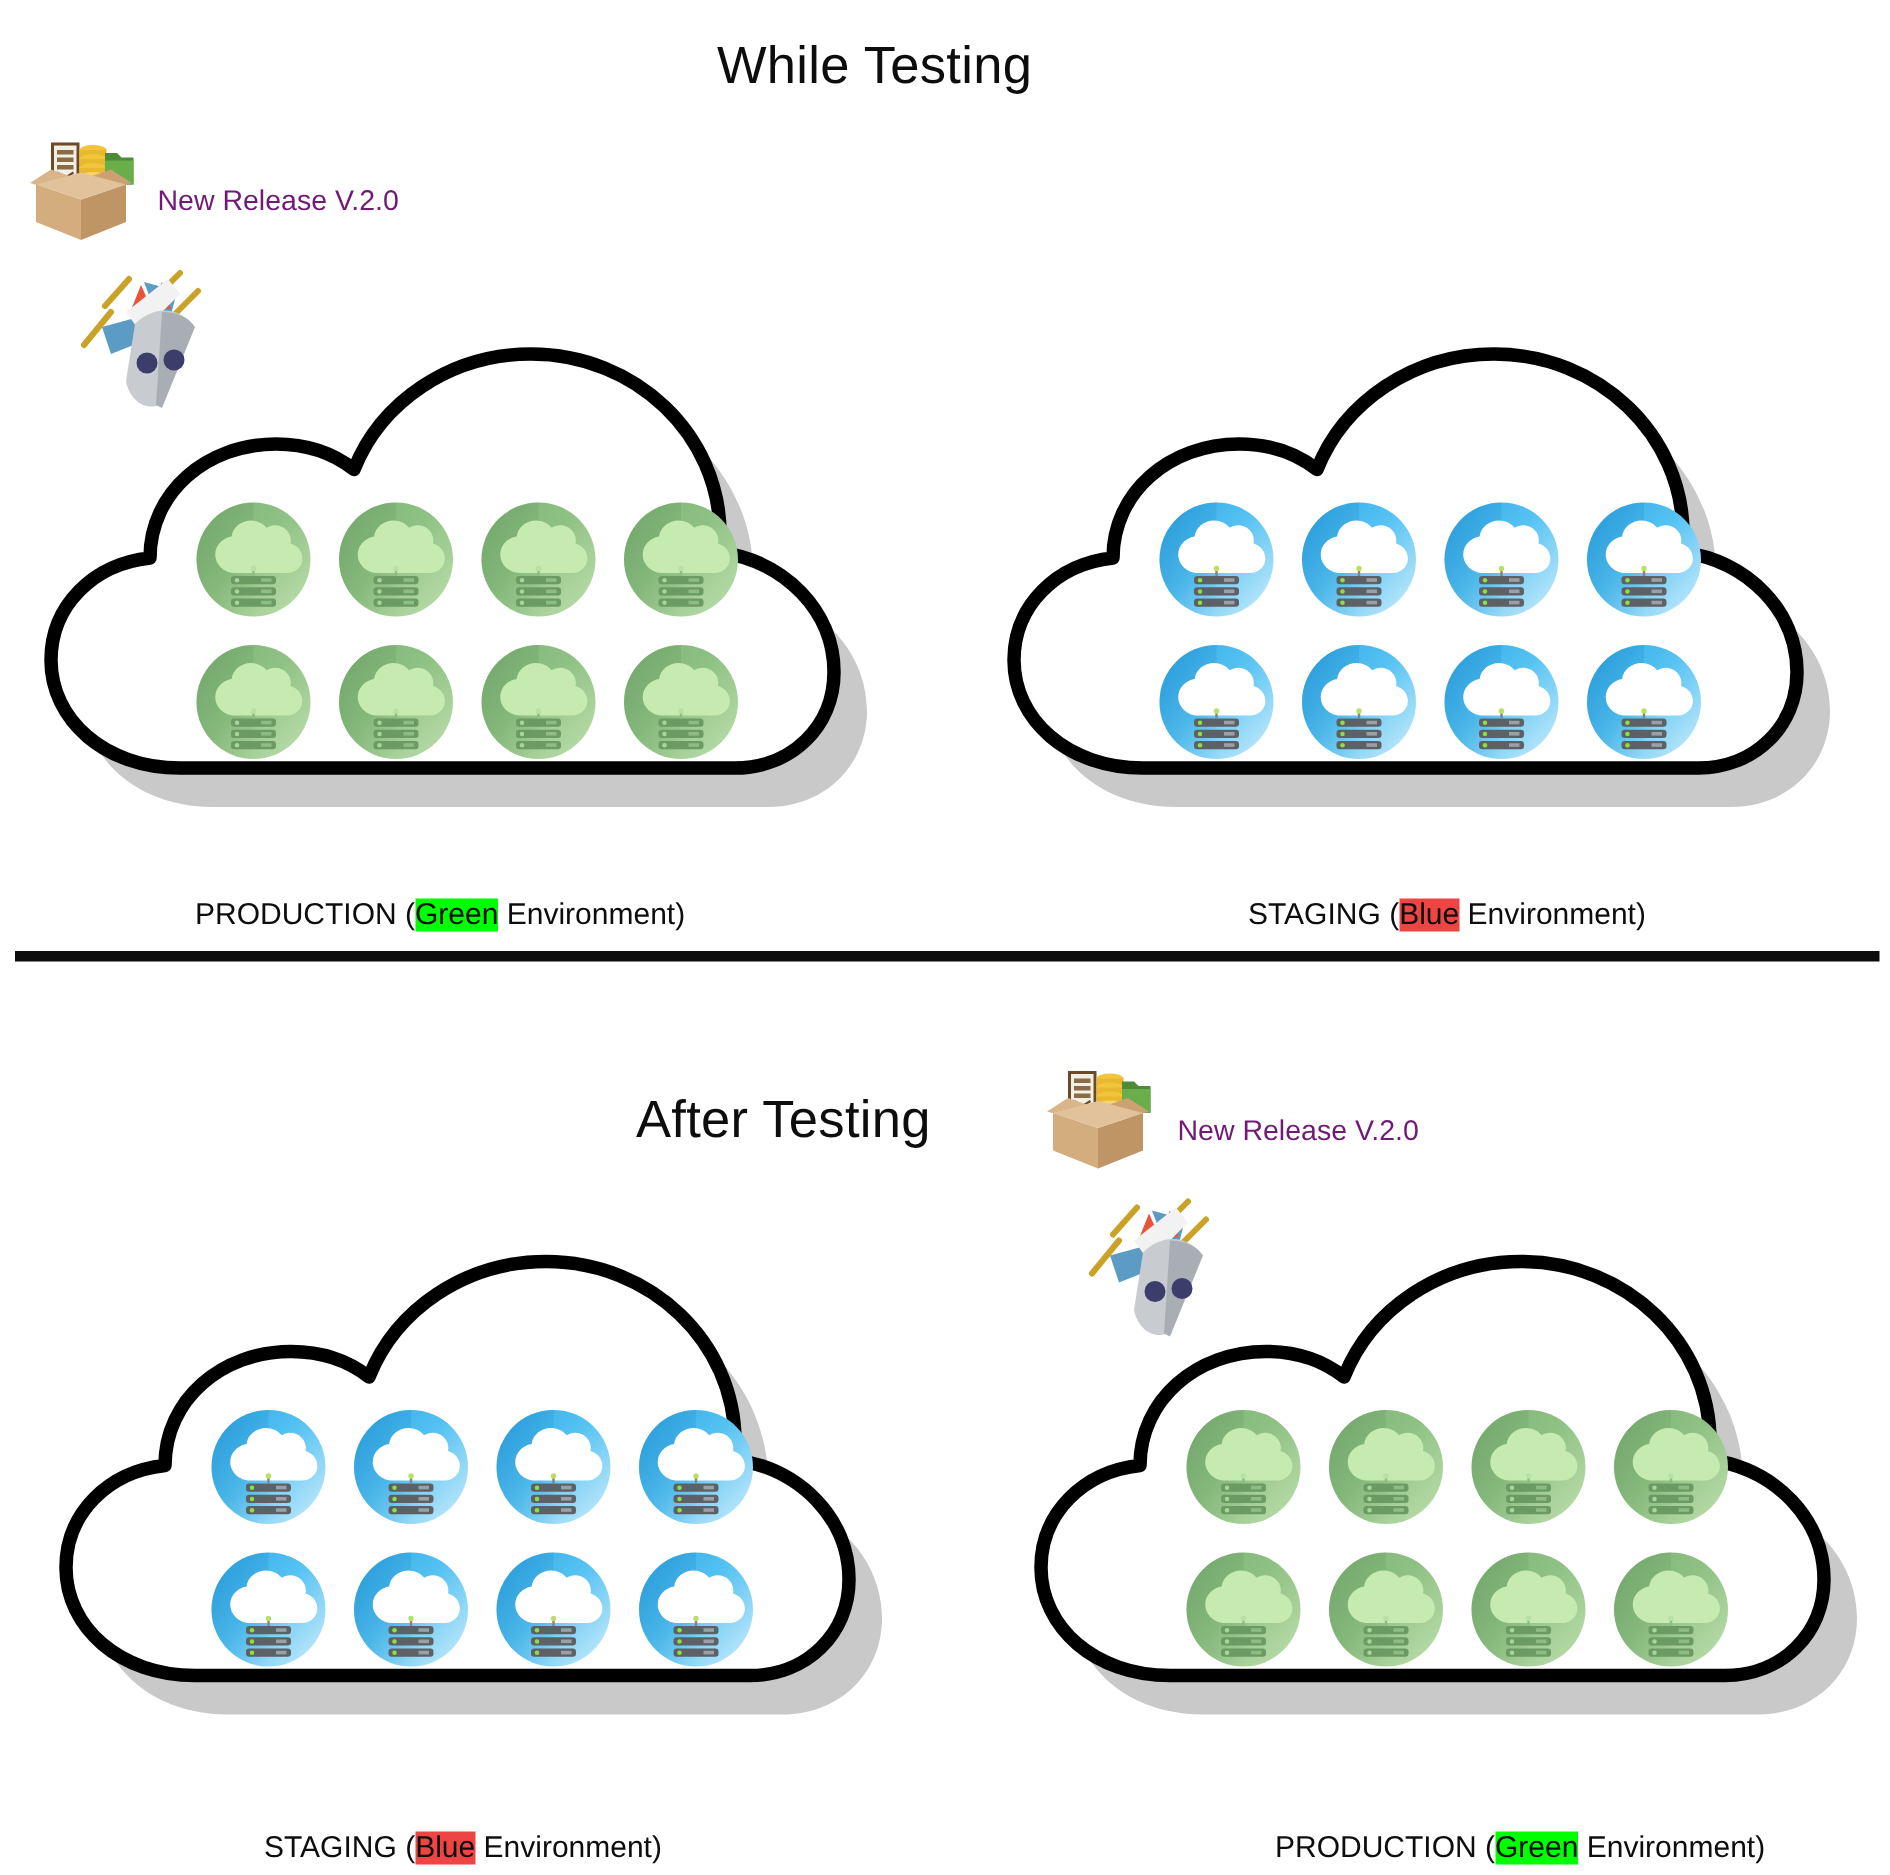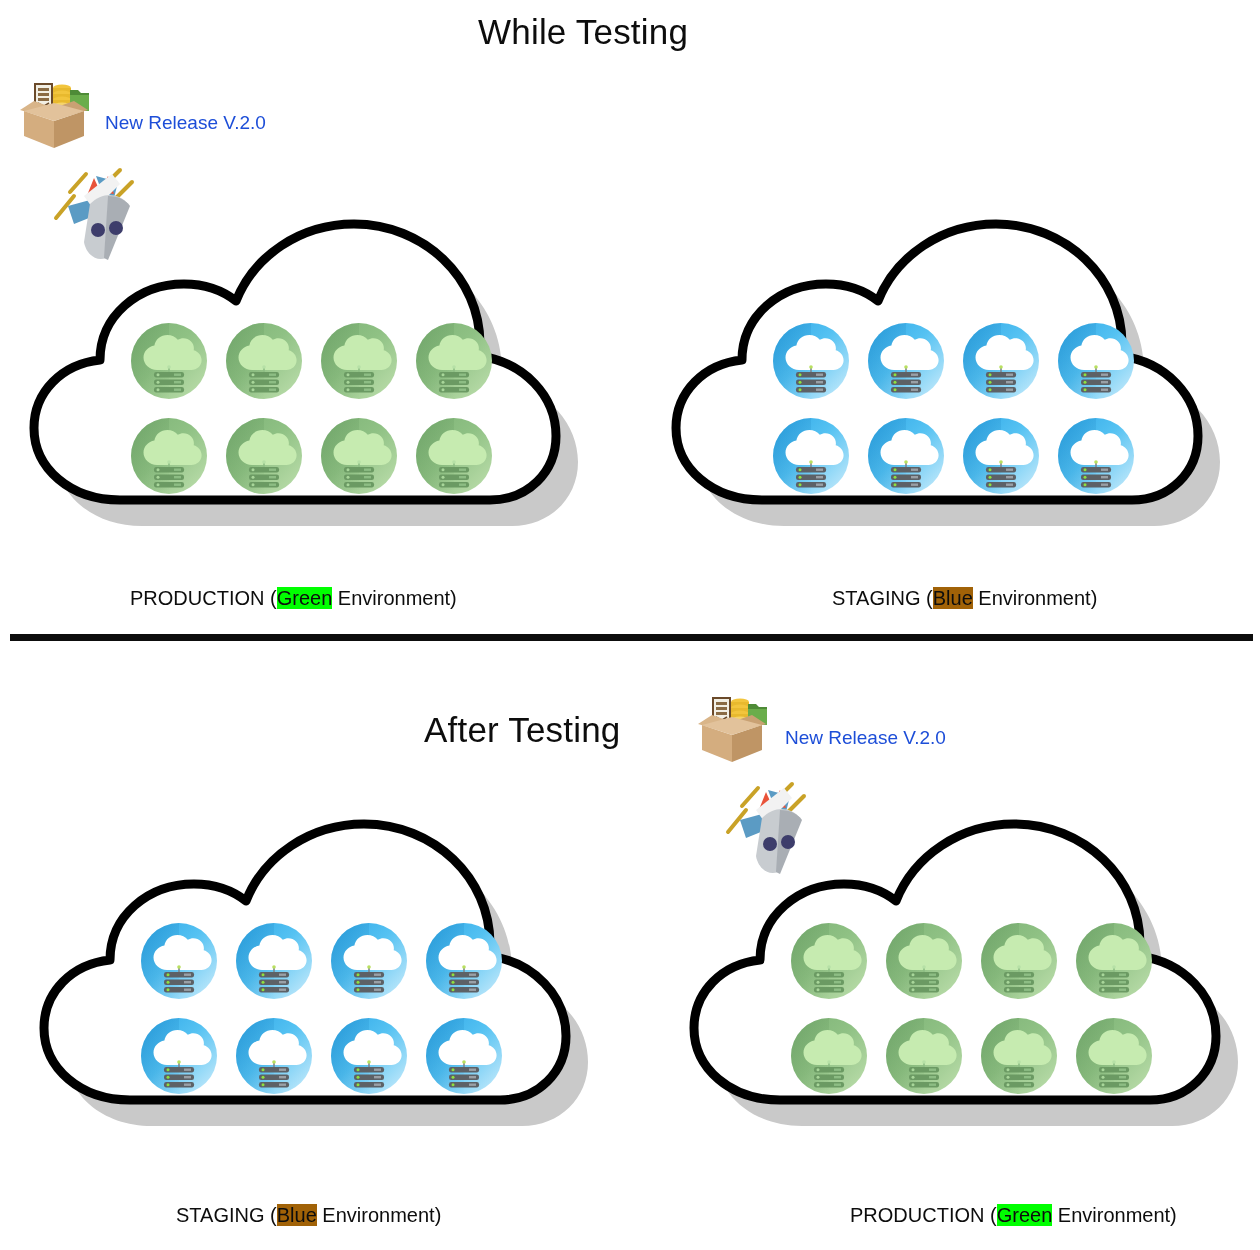--- a/index.html
+++ b/index.html
@@ -4,21 +4,21 @@
 <style>
   html,body{margin:0;padding:0;}
   body{
     width:1260px;height:1250px;position:relative;
     background:#ffffff;
     font-family:"Liberation Sans","DejaVu Sans",sans-serif;
     overflow:hidden;
     -webkit-font-smoothing:antialiased;
   }
   .panel{position:absolute;left:0;width:1260px;}
-  #panel-top{top:0;height:637px;}
+  #panel-top{top:12px;height:637px;}
   #panel-bottom{top:643px;height:607px;}
 
   .section-title{
     position:absolute;
     font-size:35px;
     font-weight:400;
     color:#0d0d0d;
     letter-spacing:.2px;
     white-space:nowrap;
     line-height:1;
@@ -32,21 +32,21 @@
   }
 
   
   .release-group{position:absolute;}
   #release-top{left:12px;top:78px;}
   #release-bottom{left:690px;top:692px;}
 
   .pkg-row{position:relative;height:70px;}
   .pkg-icon{position:absolute;left:0;top:0;width:84px;height:72px;}
   .release-label{
-    position:absolute;font-size:19px;color:#1d4ed8;white-space:nowrap;
+    position:absolute;font-size:19px;color:#701a75;white-space:nowrap;
     line-height:1;
   }
   #release-top .release-label{left:93px;top:35px;}
   #release-bottom .release-label{left:95px;top:36px;}
   .rocket-icon{position:absolute;width:96px;height:104px;}
   #release-top .rocket-icon{left:38px;top:88px;}
   #release-bottom .rocket-icon{left:32px;top:88px;}
 
   
   .cloud-wrap{position:absolute;width:600px;height:360px;}
@@ -78,21 +78,21 @@
   
   .env-label{
     position:absolute;font-size:20px;color:#0d0d0d;white-space:nowrap;
     line-height:1;
   }
   #label-prod-top{left:130px;top:588px;}
   #label-stage-top{left:832px;top:588px;}
   #label-stage-bottom{left:176px;top:1205px;}
   #label-prod-bottom{left:850px;top:1205px;}
   .hl-green{background:#00ff00;}
-  .hl-blue{background:#a16207;}
+  .hl-blue{background:#ef4444;}
 </style>
 </head>
 <body>
 
 <svg width="0" height="0" style="position:absolute" aria-hidden="true">
   <defs>
 
     <path id="cloudPath" d="M112,288
       C 62,288 26,256 26,216
       C 26,180 54,152 92,148
@@ -535,21 +535,21 @@
     </div>
   </div>
 
   <div class="env-label" id="label-prod-top"><span>PRODUCTION</span> <span>(</span><span class="hl-green">Green</span><span> Environment)</span></div>
 
   <div class="env-label" id="label-stage-top"><span>STAGING</span> <span>(</span><span class="hl-blue">Blue</span><span> Environment)</span></div>
 </div>
 
 <div class="divider"></div>
 
-<div class="panel" id="panel-bottom" style="top:0;height:1190px;pointer-events:none;">
+<div class="panel" id="panel-bottom" style="top:17px;height:1190px;pointer-events:none;">
 
   <div class="section-title" id="title-after">After Testing</div>
 
   <div class="release-group" id="release-bottom">
     <div class="pkg-row">
       <svg class="pkg-icon" viewBox="0 0 84 72">
         <g>
           <rect x="23" y="6" width="17" height="28" fill="#f2efe4" stroke="#6b4a2a" stroke-width="2"></rect>
           <rect x="26" y="10" width="11" height="3" fill="#8a6b44"></rect>
           <rect x="26" y="15" width="11" height="3" fill="#8a6b44"></rect>

